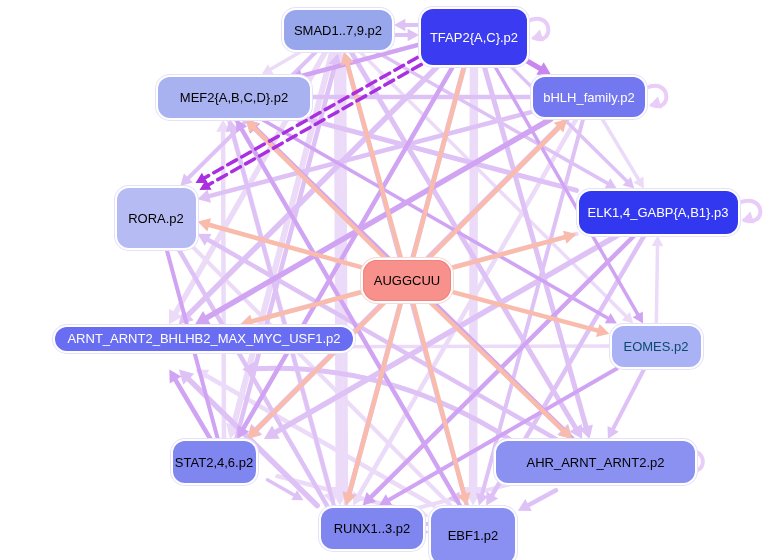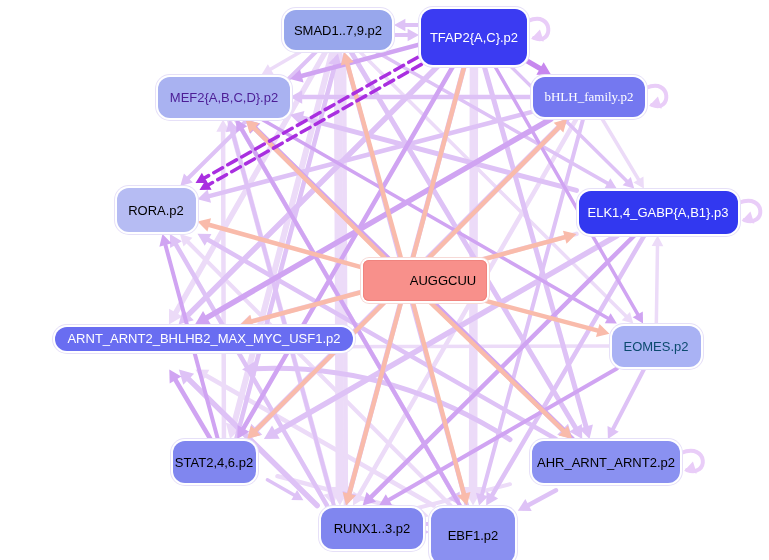--- a/index.html
+++ b/index.html
@@ -15,23 +15,22 @@
     position:absolute;
     display:flex;align-items:center;justify-content:center;
     font-size:13px;
     border-radius:12px;
     box-shadow:0 0 0 2px #ffffff, 0 0 0 3px #e6e0f8;
     white-space:nowrap;
     cursor:pointer;
     user-select:none;
   }
   .node.center{
-    border-radius:6px;
+    border-radius:14px;
     box-shadow:0 0 0 1px #f0837e inset, 0 0 0 2px #ffffff, 0 0 0 3px #f6d9d6;
-    padding-left:36px;
   }
 </style>
 </head>
 <body>
 
 <div class="canvas">
   <svg id="edge-layer" width="769" height="560" viewBox="0 0 769 560">
       <path d="M473.95381526104416,53 L473.0638553840369,496.2000187496409" fill="none" stroke="#ECDBF8" stroke-width="8.5" stroke-linecap="round"></path>
       <polygon points="473.0451807228916,505.5 462.5075513653384,486.8788026023343 483.657508725026,486.92127239622926" fill="#ECDBF8"></polygon>
       <path d="M300.23880597014926,52 L266.19887479319,71.83195990309801" fill="none" stroke="#ECDBF8" stroke-width="3.5" stroke-linecap="round"></path>
@@ -187,25 +186,25 @@
       <path d="M738.5,203 C766.5,192 766.5,228 744.5,220" fill="none" stroke="#E9CDF8" stroke-width="4" stroke-linecap="round"></path>
       <polygon points="741.5,221 750.4375481973184,211.52528458366112 754.2777223588262,223.5258288383726" fill="#E9CDF8"></polygon>
       <path d="M681,453 C709,442 709,478 687,470" fill="none" stroke="#E9CDF8" stroke-width="4" stroke-linecap="round"></path>
       <polygon points="684,471 692.9375481973184,461.5252845836611 696.7777223588262,473.5258288383726" fill="#E9CDF8"></polygon>
       <path d="M392,519 C422,508 422,544 398,536" fill="none" stroke="#A92FE0" stroke-width="4.5" stroke-linecap="round"></path>
       <polygon points="395,537 404.55471904470363,526.8290625320584 408.68443014695987,539.7344097266092" fill="#A92FE0"></polygon>
     </svg>
   <div id="node-layer">
       <div class="node" style="left: 284px; top: 10px; width: 108px; height: 40px; background: rgb(152, 167, 236); color: rgb(0, 0, 0);">SMAD1..7,9.p2</div>
       <div class="node" style="left: 421px; top: 9px; width: 106px; height: 56px; background: rgb(59, 59, 242); color: rgb(255, 255, 255);">TFAP2{A,C}.p2</div>
-      <div class="node" style="left: 158px; top: 76.5px; width: 132px; height: 41px; background: rgb(169, 178, 241); color: #4c1d95;">MEF2{A,B,C,D}.p2</div>
-      <div class="node" style="left: 533px; top: 77px; width: 112px; height: 40px; background: rgb(116, 120, 240); color: rgb(255, 255, 255); font-family: Liberation Serif, serif;">bHLH_family.p2</div>
-      <div class="node" style="left: 116.5px; top: 188px; width: 79px; height: 44px; background: rgb(182, 188, 243); color: rgb(0, 0, 0);">RORA.p2</div>
+      <div class="node" style="left: 158px; top: 76.5px; width: 152px; height: 41px; background: rgb(169, 178, 241); color: #000000;">MEF2{A,B,C,D}.p2</div>
+      <div class="node" style="left: 533px; top: 77px; width: 112px; height: 40px; background: rgb(116, 120, 240); color: rgb(255, 255, 255);">bHLH_family.p2</div>
+      <div class="node" style="left: 116.5px; top: 188px; width: 79px; height: 60px; background: rgb(182, 188, 243); color: rgb(0, 0, 0);">RORA.p2</div>
       <div class="node" style="left: 578.5px; top: 190.5px; width: 159px; height: 43px; background: rgb(50, 56, 240); color: rgb(255, 255, 255);">ELK1,4_GABP{A,B1}.p3</div>
       <div class="node center" style="left: 363px; top: 259.5px; width: 88px; height: 41px; background: rgb(248, 144, 139); color: rgb(0, 0, 0);">AUGGCUU</div>
       <div class="node" style="left: 7px; top: 326.5px; width: 298px; height: 24px; background: rgb(105, 109, 241); color: rgb(255, 255, 255); margin-left: 48px;">ARNT_ARNT2_BHLHB2_MAX_MYC_USF1.p2</div>
       <div class="node" style="left: 611.5px; top: 325.5px; width: 89px; height: 41px; background: rgb(169, 178, 244); color: #0c4a6e;">EOMES.p2</div>
       <div class="node" style="left: 172.5px; top: 441px; width: 83px; height: 42px; background: rgb(128, 134, 239); color: rgb(0, 0, 0);">STAT2,4,6.p2</div>
-      <div class="node" style="left: 532px; top: 441px; width: 148px; height: 42px; background: rgb(138, 145, 241); color: rgb(0, 0, 0);">AHR_ARNT_ARNT2.p2</div>
+      <div class="node" style="left: 496px; top: 441px; width: 199px; height: 42px; background: rgb(138, 145, 241); color: rgb(0, 0, 0);">AHR_ARNT_ARNT2.p2</div>
       <div class="node" style="left: 289px; top: 507.5px; width: 102px; height: 41px; background: rgb(128, 134, 239); color: rgb(0, 0, 0); margin-left: 32px;">RUNX1..3.p2</div>
       <div class="node" style="left: 431px; top: 507.5px; width: 84px; height: 56px; background: rgb(138, 144, 241); color: rgb(0, 0, 0);">EBF1.p2</div>
     </div>
 </div>
 
 </body></html>

